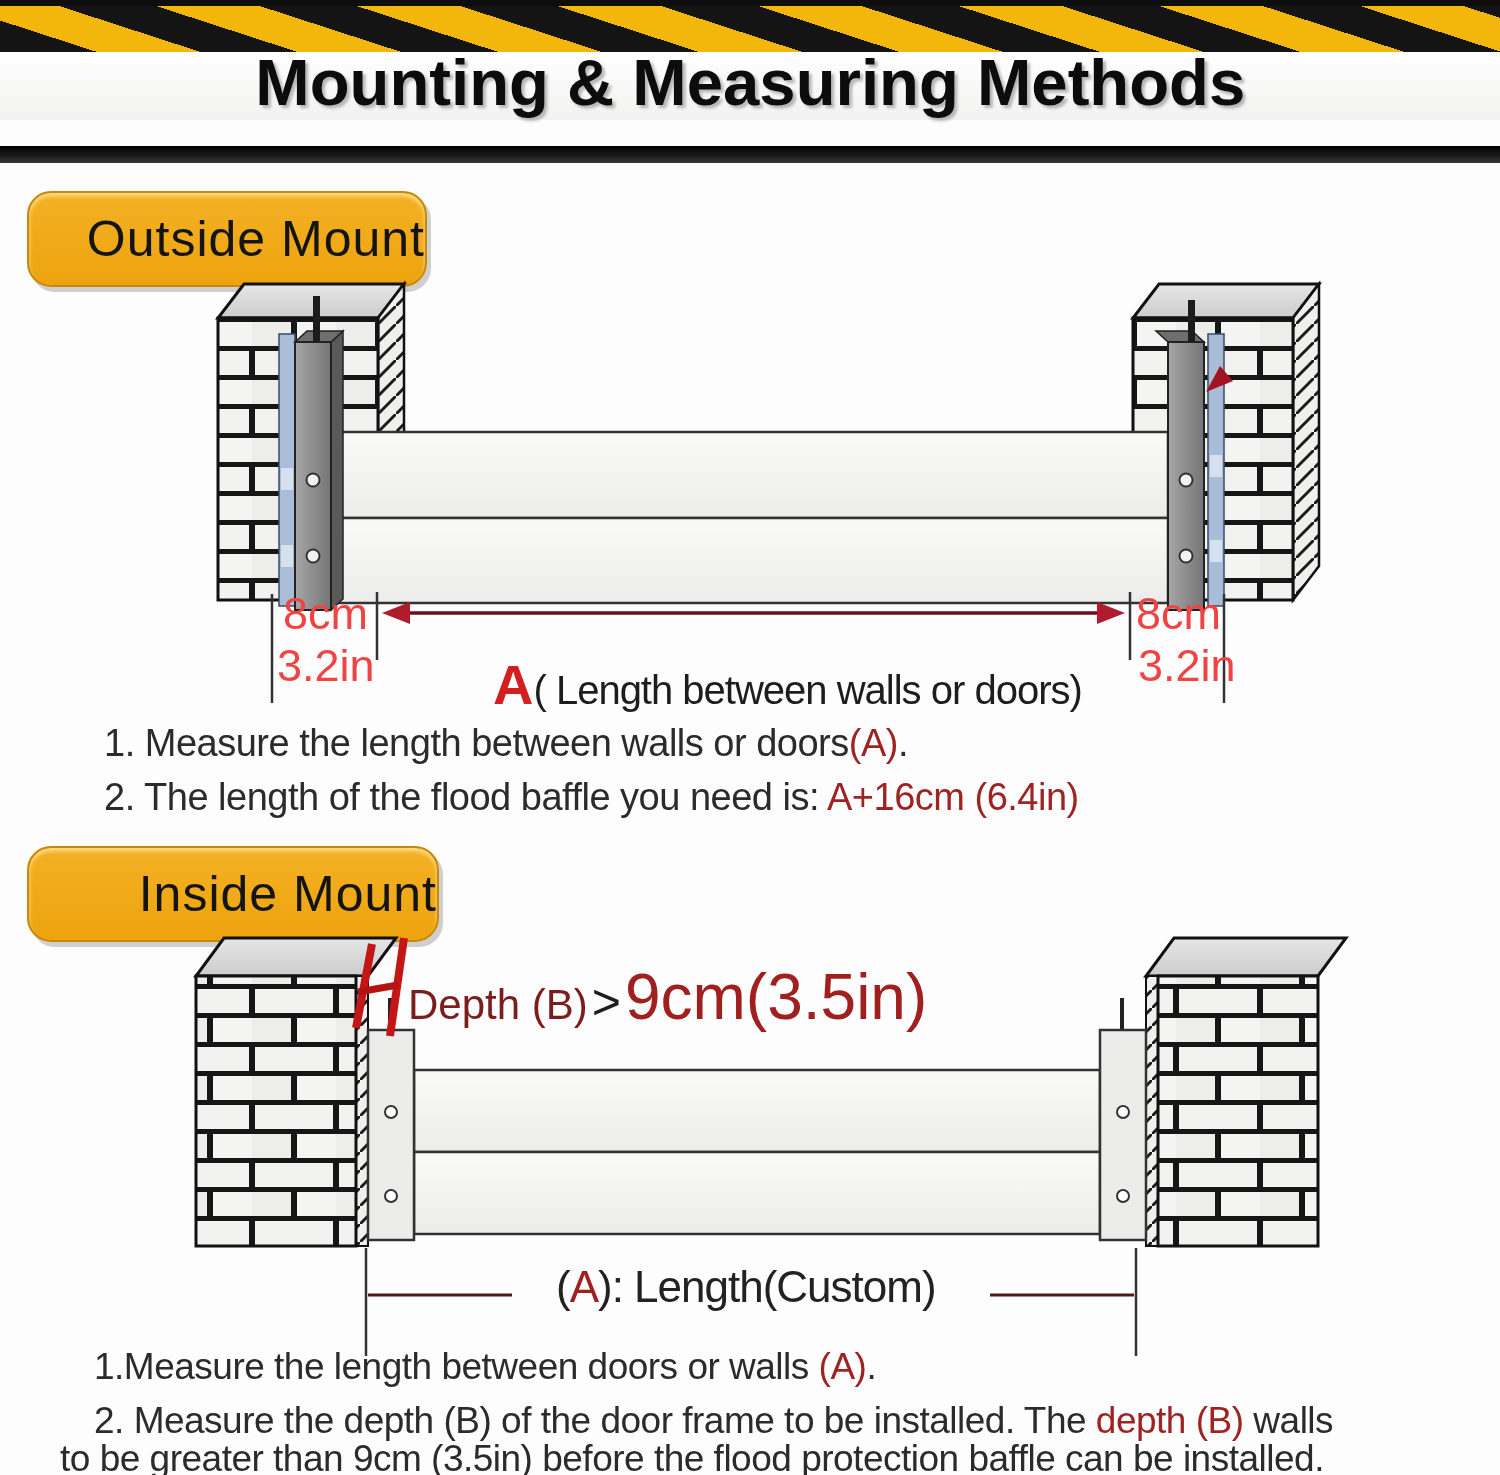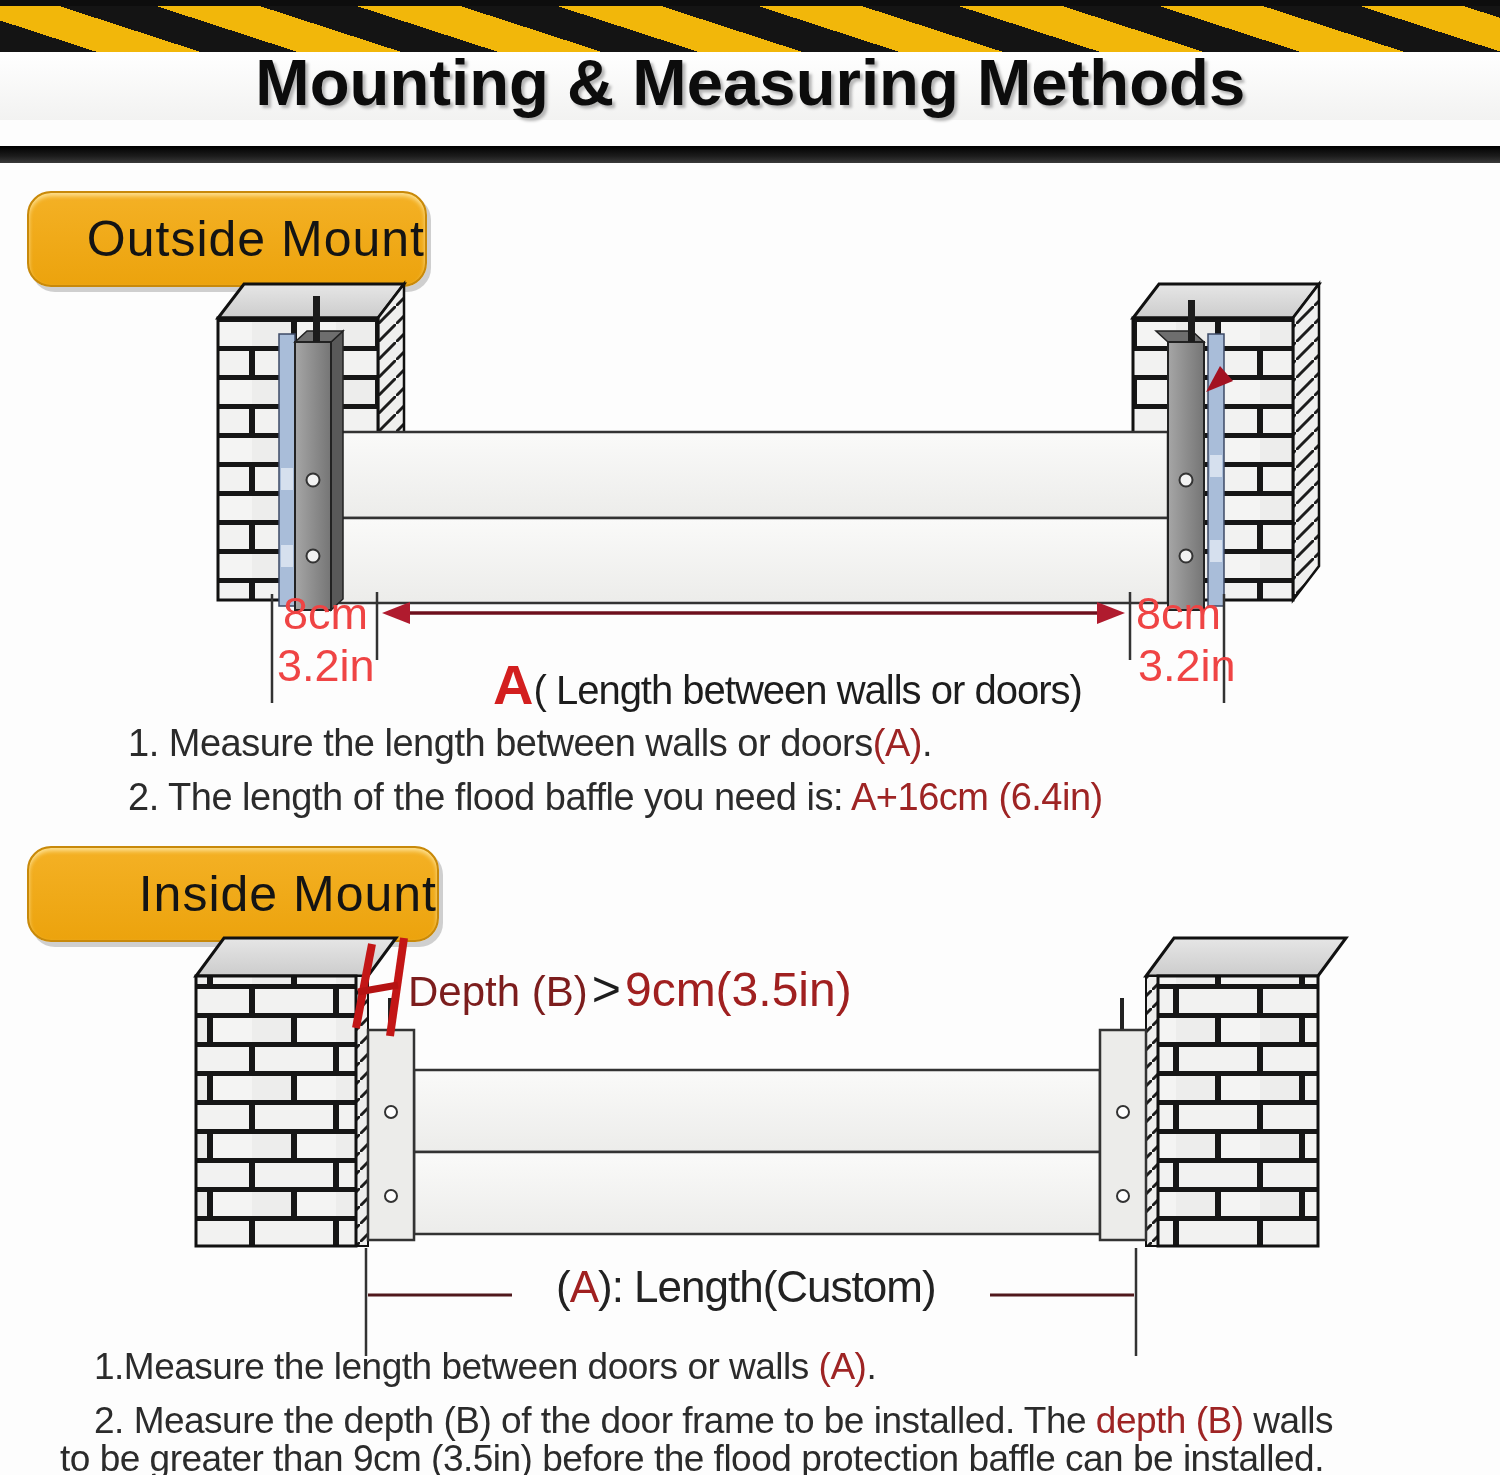--- a/index.html
+++ b/index.html
@@ -32,28 +32,28 @@
     border:2px solid #c8890a;
     box-shadow:4px 5px 0 rgba(150,150,150,.45), inset 0 3px 4px rgba(255,235,170,.8);
     display:flex;align-items:center;justify-content:flex-end;
   }
   .section-label span{font-size:50px;color:#141414;letter-spacing:1px;white-space:nowrap;}
   
   .dim-num{font-size:45px;color:#ef4444;white-space:nowrap;}
   .span-label{display:flex;align-items:baseline;white-space:nowrap;}
   .span-label .red-a{font-size:56px;font-weight:bold;color:#d31f1f;}
   .span-label .rest{font-size:40px;color:#1d1d1d;letter-spacing:-1px;margin-top:44px;}
-  .step{font-size:38px;color:#2b2b2b;white-space:nowrap;letter-spacing:-0.5px;margin-left:24px;}
+  .step{font-size:38px;color:#2b2b2b;white-space:nowrap;letter-spacing:-0.5px;}
   .step .hl{color:#9e2424;}
   .bottom-step{font-size:37px;color:#2b2b2b;white-space:nowrap;letter-spacing:-0.5px;}
   .bottom-step .hl{color:#9e2424;}
   .depth-label{display:flex;align-items:baseline;white-space:nowrap;}
   .depth-label .d1{font-size:42px;color:#7c1d1d;}
   .depth-label .gt{font-size:50px;color:#1d1d1d;margin:0 4px;}
-  .depth-label .d2{font-size:48px;color:#a02020;}
+  .depth-label .d2{font-size:64px;color:#a02020;}
   .length-label{display:flex;align-items:baseline;white-space:nowrap;letter-spacing:-1px;}
   .length-label .paren{font-size:44px;color:#222;}
   .length-label .red-a{font-size:44px;color:#a02020;}
   .length-label .rest{font-size:44px;color:#222;}
 </style>
 </head>
 <body>
 
 <div id="canvas">
 

